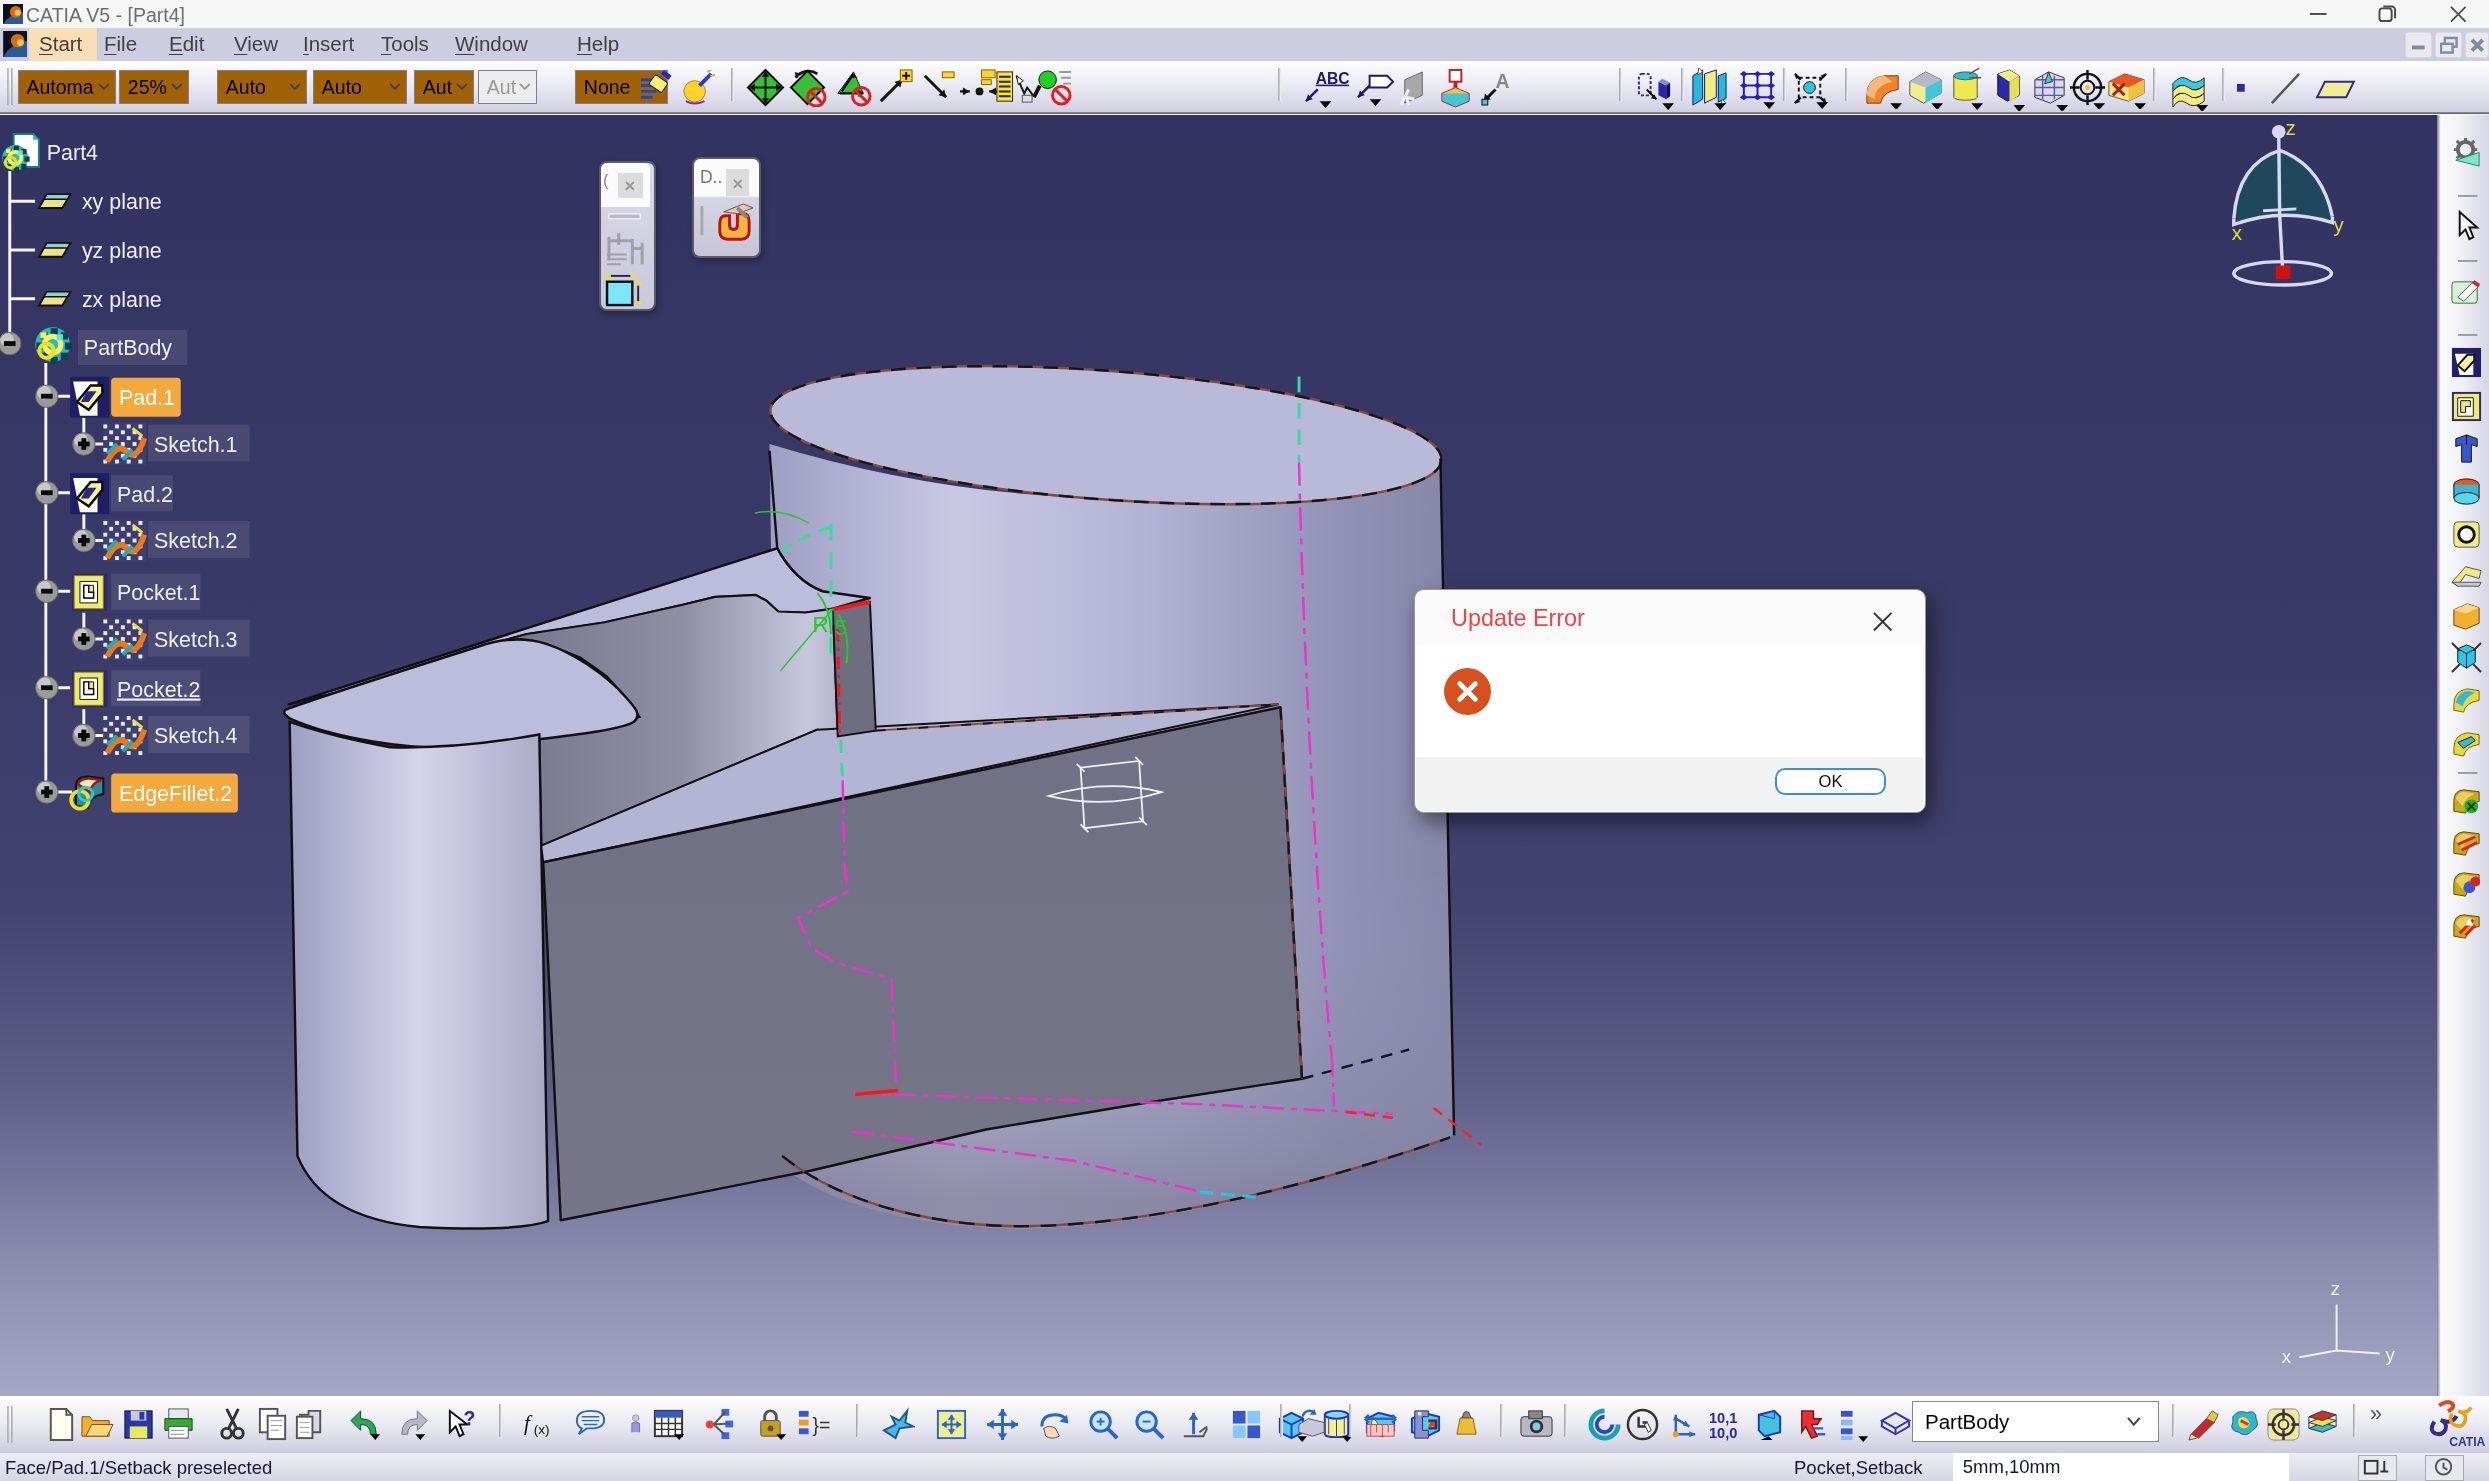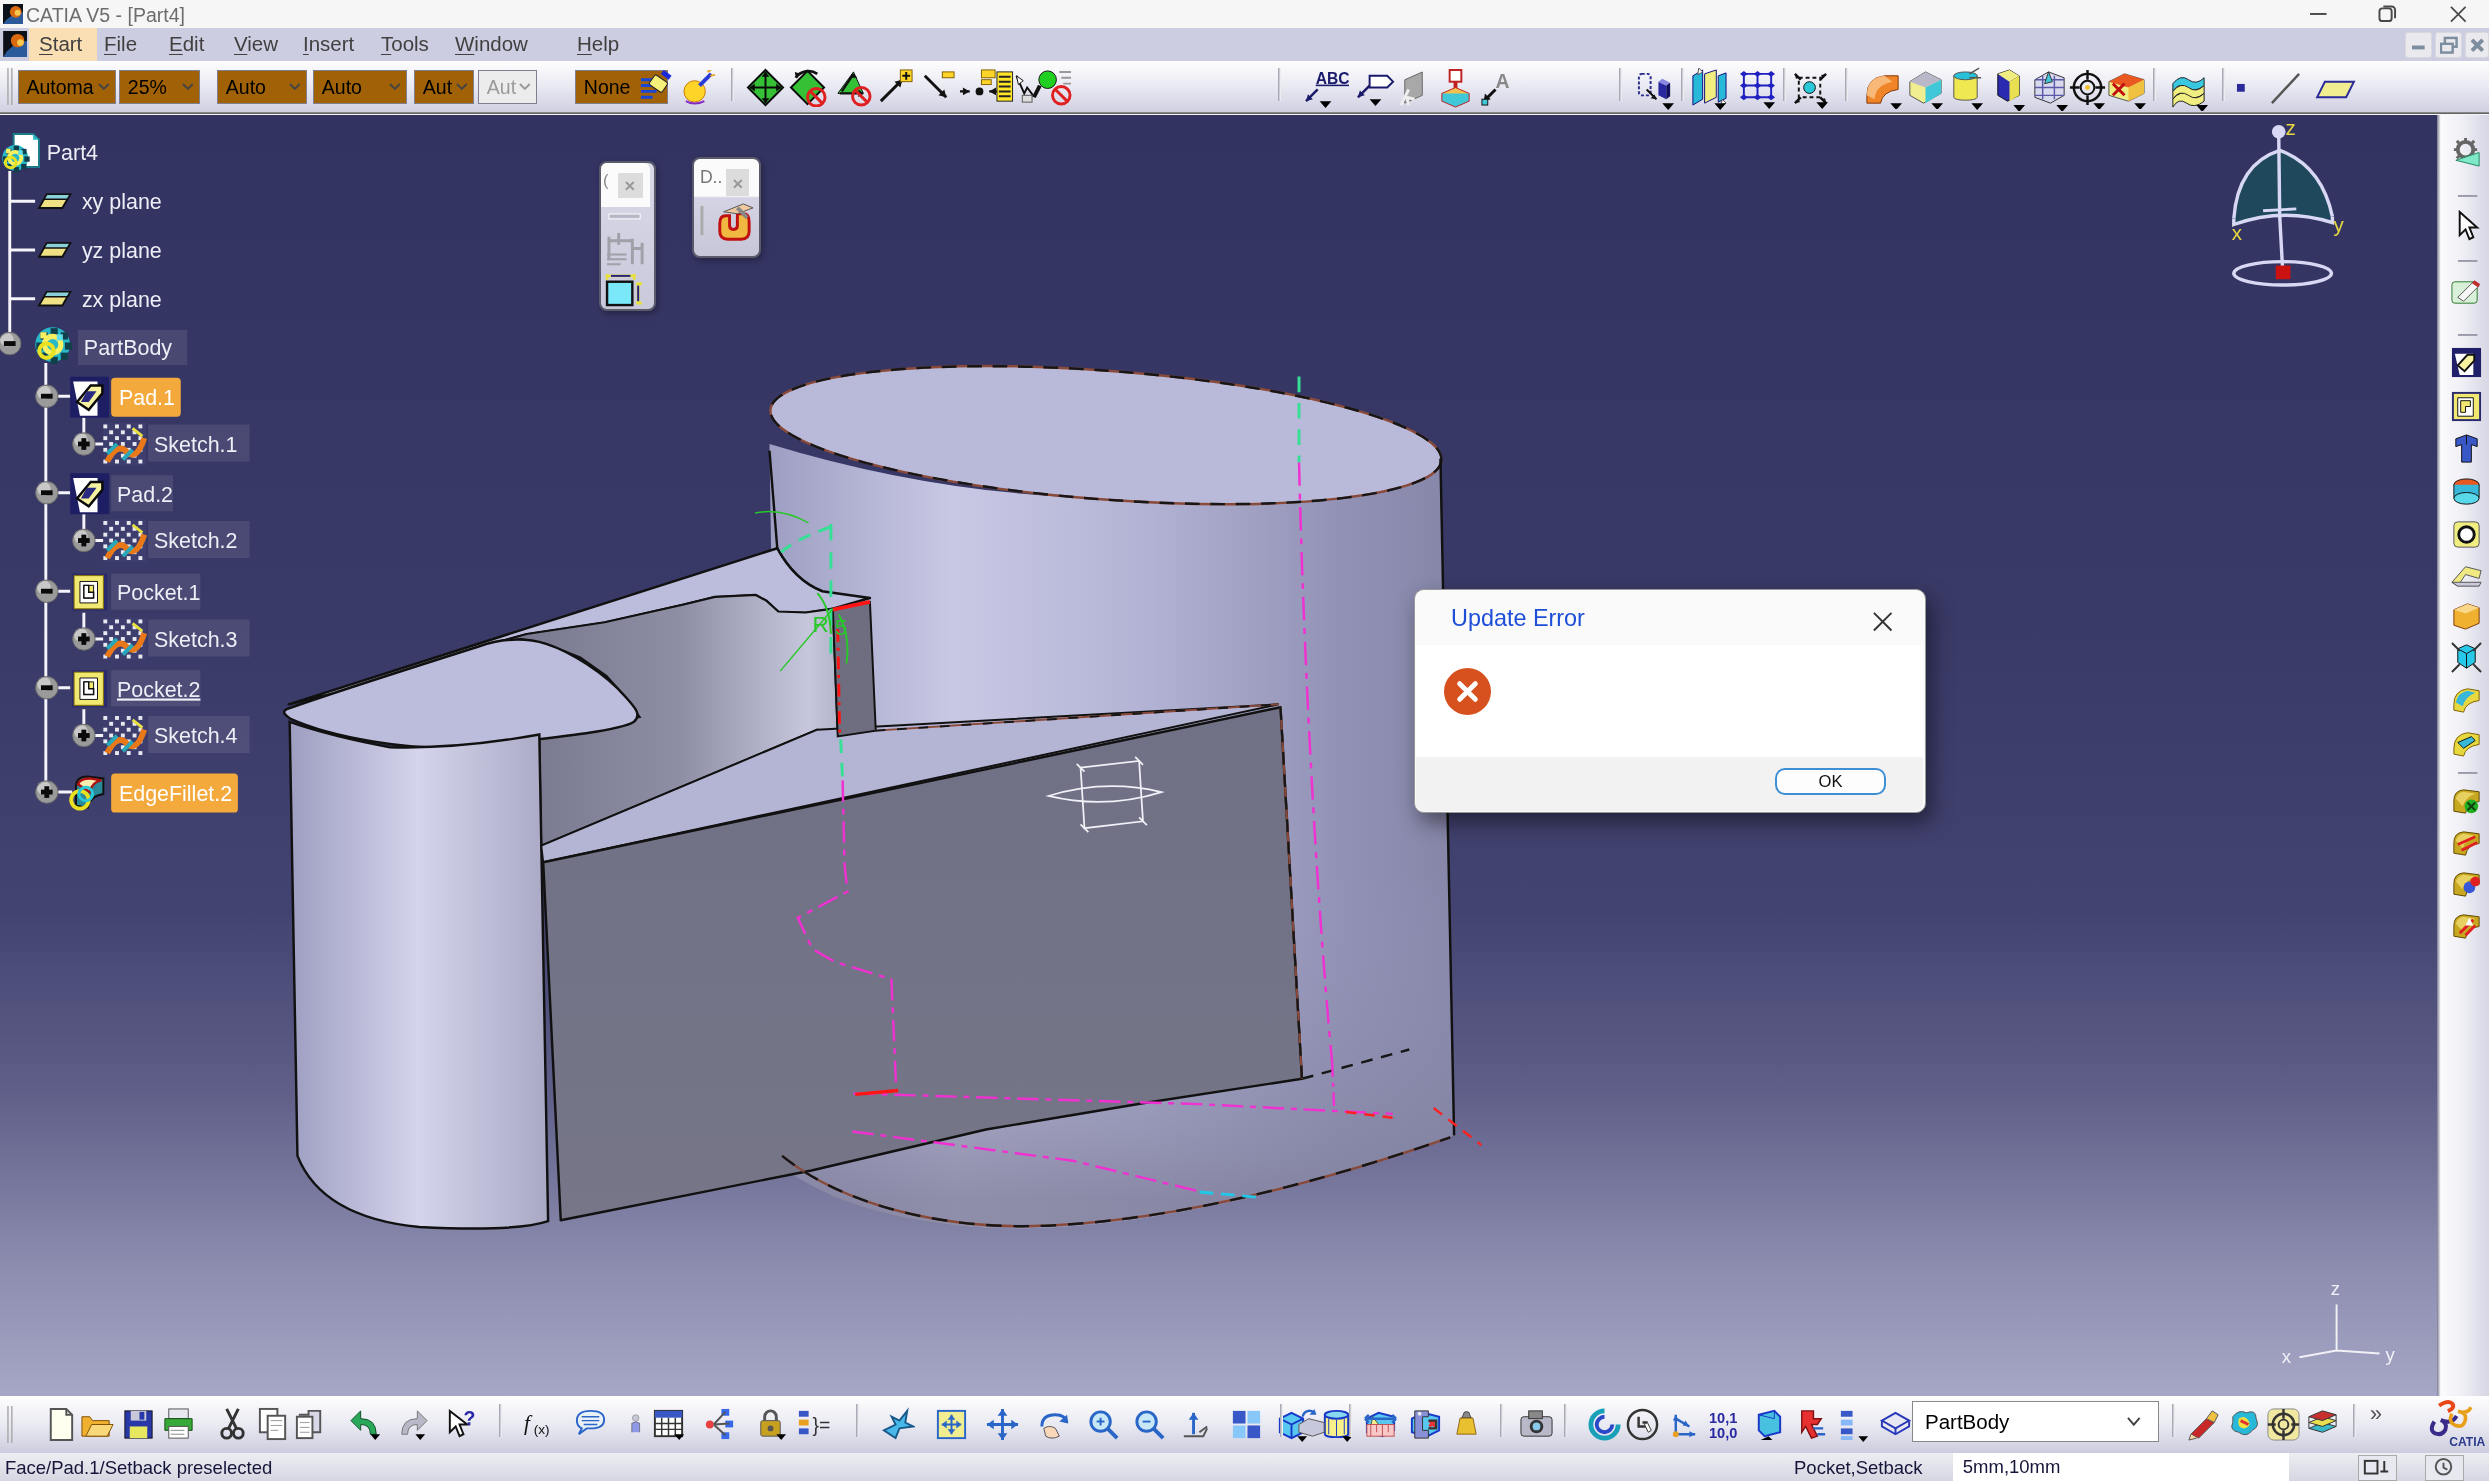--- a/index.html
+++ b/index.html
@@ -69,21 +69,21 @@
 <div id="toolbar" class="abs"></div>
 <svg class="abs" style="left:5.9px;top:66px" width="7.8" height="41" viewBox="0 0 8 42">
     <path d="M2 2 V40 M6 2 V40" stroke="#aaa" stroke-width="1.5"></path>
   </svg>
 <div class="combo abs" style="left:17.6px;width:98px">
     <span class="ct">Automа</span>
     <svg style="position:absolute;right:3.9px;top:10.7px" width="13.7" height="8.8" viewBox="0 0 14 9">
       <path d="M2 2 L7 7 L12 2" stroke="#444" stroke-width="2" fill="none"></path>
     </svg>
   </div>
-<div class="combo abs" style="left:119px;width:81px">
+<div class="combo abs" style="left:119px;width:70px">
     <span class="ct">25%</span>
     <svg style="position:absolute;right:3.9px;top:10.7px" width="13.7" height="8.8" viewBox="0 0 14 9">
       <path d="M2 2 L7 7 L12 2" stroke="#444" stroke-width="2" fill="none"></path>
     </svg>
   </div>
 <div class="combo abs" style="left:217px;width:90px">
     <span class="ct">Auto</span>
     <svg style="position:absolute;right:3.9px;top:10.7px" width="13.7" height="8.8" viewBox="0 0 14 9">
       <path d="M2 2 L7 7 L12 2" stroke="#444" stroke-width="2" fill="none"></path>
     </svg>
@@ -767,21 +767,21 @@
 </svg>
 <svg class="abs" style="left:2272px;top:1162px" width="137" height="98" viewBox="0 0 140 100">
 <g stroke="#f0f0f6" stroke-width="2" fill="none">
         <path d="M66 28 L66 75 M66 75 L28 82 M66 75 L110 78"></path>
       </g>
 <text x="60" y="18" font-size="19" fill="#f0f0f6" font-family="Liberation Sans">z</text>
 <text x="10" y="88" font-size="19" fill="#f0f0f6" font-family="Liberation Sans">x</text>
 <text x="116" y="86" font-size="19" fill="#f0f0f6" font-family="Liberation Sans">y</text>
 </svg>
 <div id="dialog" class="abs">
-<div class="abs" style="left:36px;top:14.6px;font-size:23.4px;color:#1d4ed8">Update Error</div>
+<div class="abs" style="left:36px;top:14.6px;font-size:23.4px;color:#ef4444">Update Error</div>
 <svg class="abs" style="left:456px;top:19.5px" width="23.4" height="23.4" viewBox="0 0 24 24">
         <path d="M3 3 L21 21 M21 3 L3 21" stroke="#333" stroke-width="2"></path>
       </svg>
 <div class="abs" style="left:1px;top:55px;width:507px;height:112px;background:#fff"></div>
 <div class="abs" style="left:1px;top:167px;width:507px;height:54px;background:#f2f2f2;border-radius:0 0 8.8px 8.8px"></div>
 <div class="abs" style="left:29px;top:78px;width:47px;height:47px;border-radius:50%;background:#d6511d">
 <svg width="47" height="47" viewBox="0 0 48 48">
           <path d="M16 16 L32 32 M32 16 L16 32" stroke="#fff" stroke-width="5" stroke-linecap="round"></path>
         </svg></div>
 <div class="abs" style="left:360px;top:178px;width:111px;height:27px;background:#fdfdfd;border:2px solid #3d8fd4;border-radius:10px;box-sizing:border-box;text-align:center;font-size:16.6px;color:#111;line-height:23.4px">OK</div>

